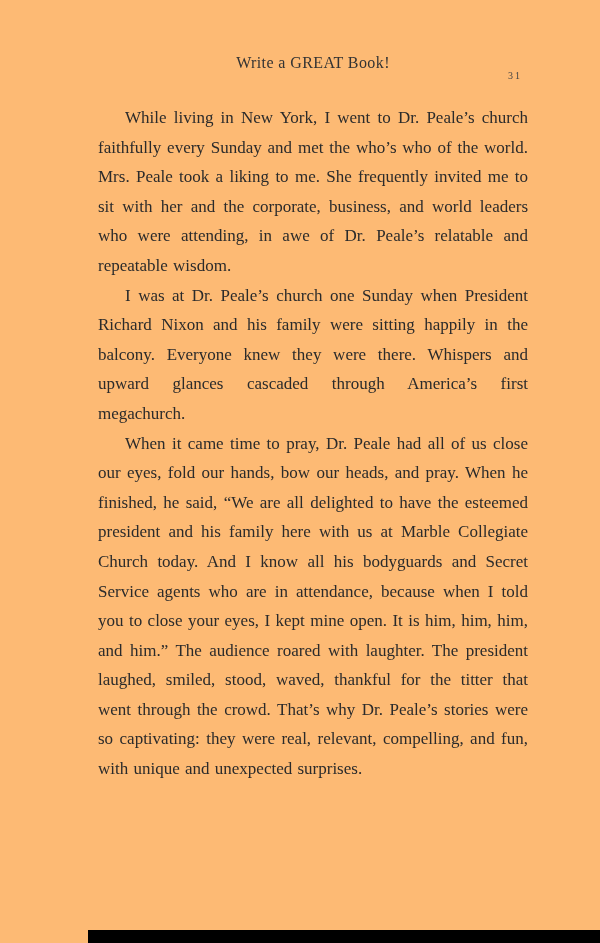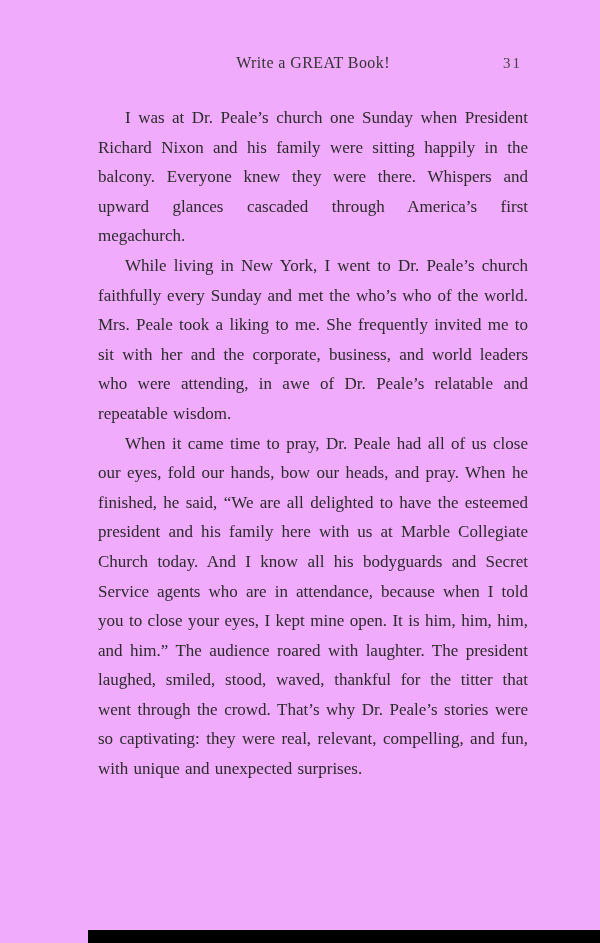--- a/index.html
+++ b/index.html
@@ -10,41 +10,41 @@
     width: 600px;
     height: 943px;
     position: relative;
     background: #ffffff;
     font-family: "Liberation Serif", serif;
     overflow: hidden;
   }
   .book-page {
     position: absolute;
     inset: 0;
-    background: #f0abfc;
+    background: #fdba74;
     color: #2b2b2b;
   }
   .page-header {
     position: absolute;
     top: 54px;
     left: 98px;
     right: 72px;
     text-align: center;
     font-size: 16px;
     color: #333333;
     letter-spacing: 0.4px;
   }
   .running-title {
     display: inline-block;
   }
   .page-number {
     position: absolute;
     right: 6px;
-    top: 1px;
-    font-size: 15px;
+    top: 16px;
+    font-size: 10px;
     letter-spacing: 2px;
     color: #444444;
   }
   .page-body {
     position: absolute;
     top: 103px;
     left: 98px;
     right: 72px;
   }
   .page-body p {
@@ -69,20 +69,20 @@
 <body>
 
 <div class="book-page">
 
   <header class="page-header">
     <span class="running-title">Write a GREAT Book!</span>
     <span class="page-number">31</span>
   </header>
 
   <main class="page-body">
+    <p>While living in New York, I went to Dr. Peale’s church faithfully every Sunday and met the who’s who of the world. Mrs. Peale took a liking to me. She frequently invited me to sit with her and the corporate, business, and world leaders who were attending, in awe of Dr. Peale’s relatable and repeatable wisdom.</p>
     <p>I was at Dr. Peale’s church one Sunday when President Richard Nixon and his family were sitting happily in the balcony. Everyone knew they were there. Whispers and upward glances cascaded through America’s first megachurch.</p>
-    <p>While living in New York, I went to Dr. Peale’s church faithfully every Sunday and met the who’s who of the world. Mrs. Peale took a liking to me. She frequently invited me to sit with her and the corporate, business, and world leaders who were attending, in awe of Dr. Peale’s relatable and repeatable wisdom.</p>
     <p>When it came time to pray, Dr. Peale had all of us close our eyes, fold our hands, bow our heads, and pray. When he finished, he said, “We are all delighted to have the esteemed president and his family here with us at Marble Collegiate Church today. And I know all his bodyguards and Secret Service agents who are in attendance, because when I told you to close your eyes, I kept mine open. It is him, him, him, and him.” The audience roared with laughter. The president laughed, smiled, stood, waved, thankful for the titter that went through the crowd. That’s why Dr. Peale’s stories were so captivating: they were real, relevant, compelling, and fun, with unique and unexpected surprises.</p>
   </main>
 
   <div class="bottom-bar"></div>
 
 </div>
 
 </body></html>

